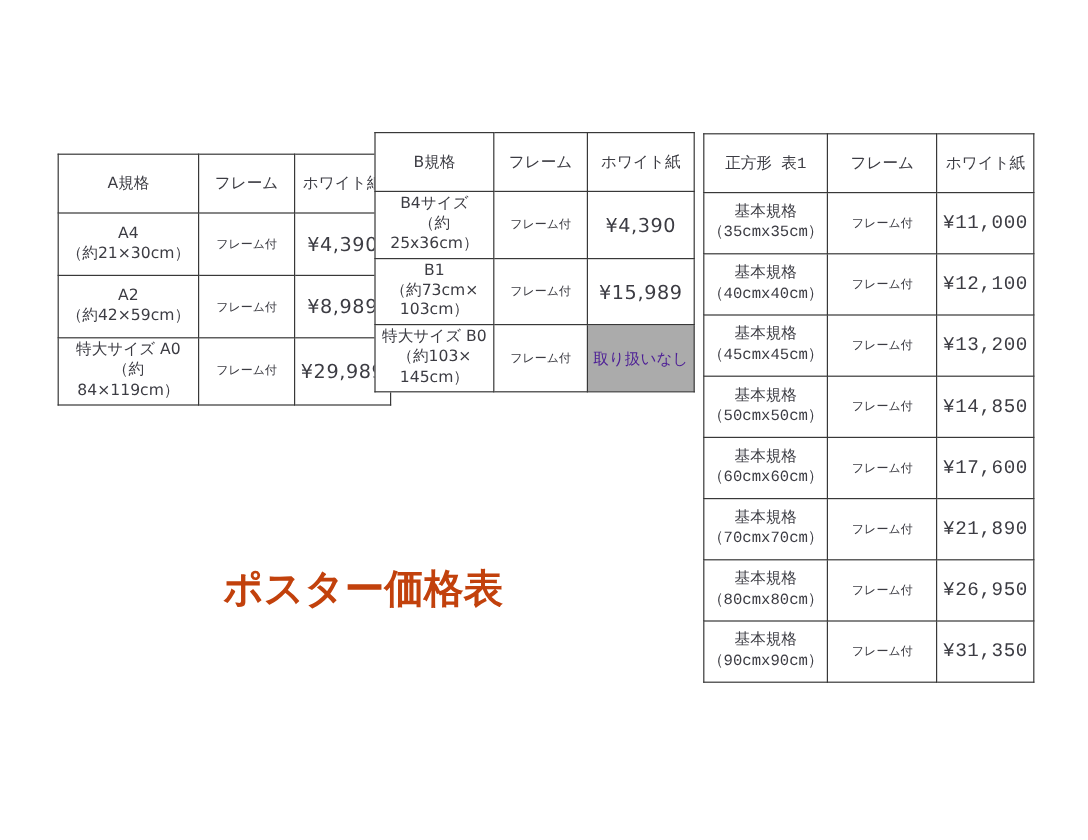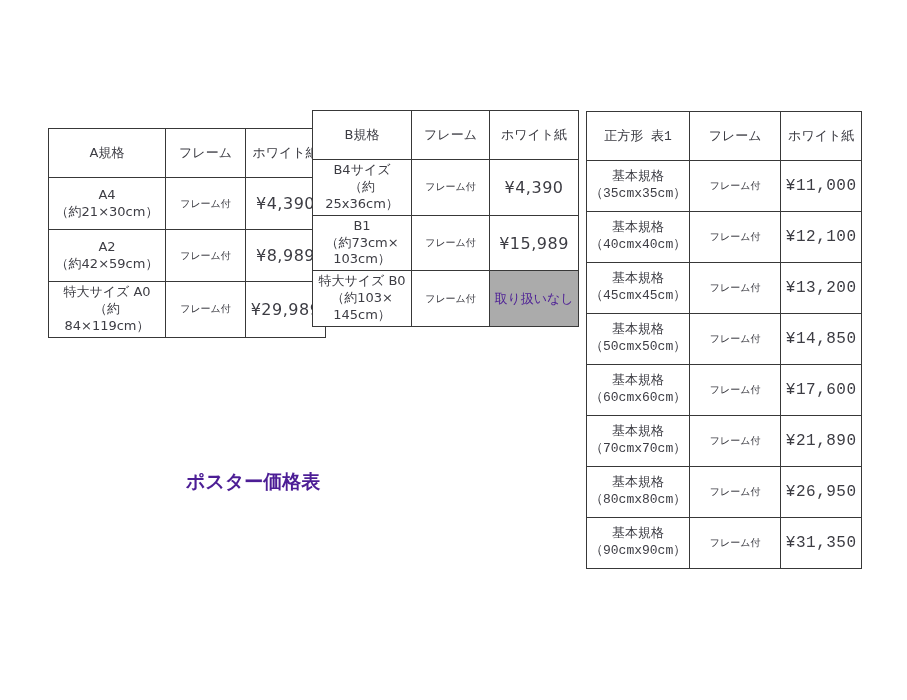--- a/index.html
+++ b/index.html
@@ -57,23 +57,23 @@
     vertical-align: top;
     padding-top: 6px;
   }
   #table-a tbody tr, #table-b tbody tr { height: 52px; }
   #table-c tbody tr { height: 51px; margin-left: 36px; }
   .title {
     position: absolute;
     left: 186px;
     top: 469px;
     margin: 0;
-    font-size: 19px;
+    font-size: 33px;
     font-weight: bold;
-    color: #4c1d95;
+    color: #c2410c;
     white-space: nowrap;
   }
 </style>
 </head>
 <body>
 
 <div class="canvas">
 
   <table class="price-table" id="table-a" style="left:22px; top:128px;margin-left:26px;">
     <colgroup>

